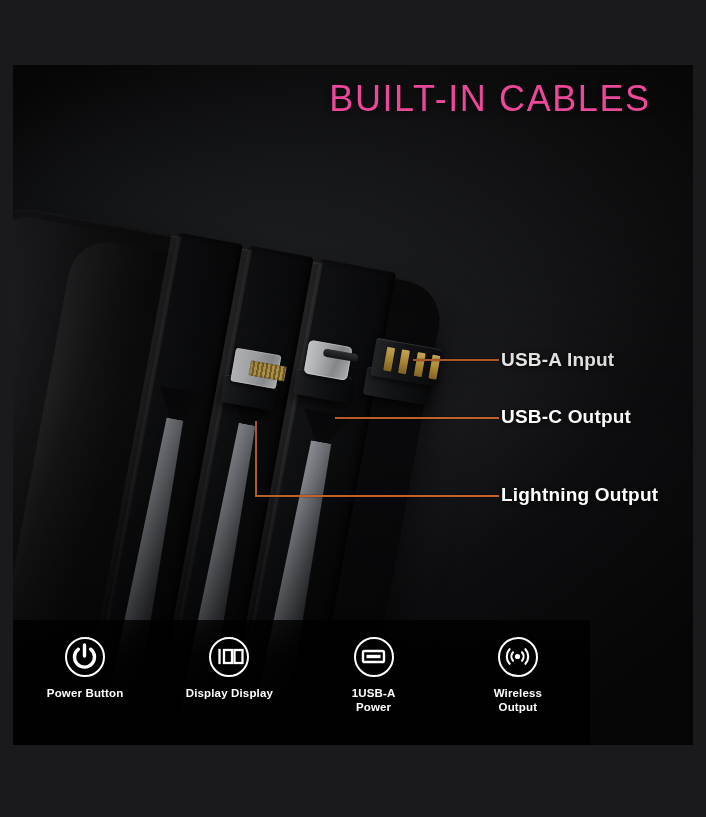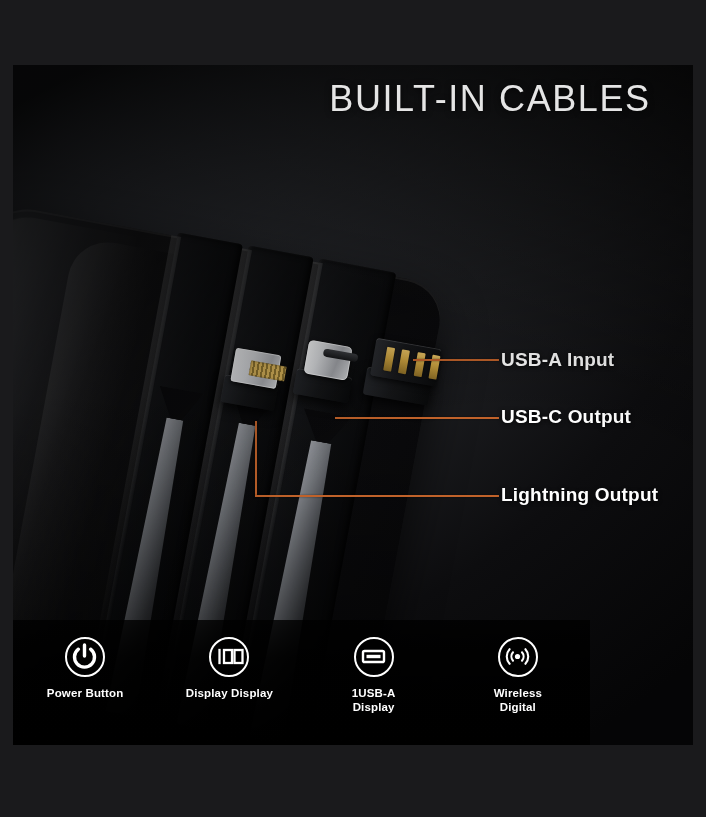--- a/index.html
+++ b/index.html
@@ -45,21 +45,21 @@
     pointer-events: none;
   }
 
   
   #title {
     position: absolute;
     left: 325px;
     top: 78px;
     width: 330px;
     text-align: center;
-    color: #e5e5e5;
+    color: #ec4899;
     font-size: 36px;
     font-weight: 300;
     letter-spacing: 1.6px;
     white-space: nowrap;
     text-shadow: 0 1px 6px rgba(0,0,0,.65);
   }
 
   
   #powerbank {
     position: absolute;
@@ -419,34 +419,34 @@
     </div>
 
     <div class="feature">
       <div class="f-icon">
         <svg width="35" height="35" viewBox="0 0 35 35" aria-hidden="true">
           <rect x="7" y="12" width="21" height="11" rx="1.6" fill="none" stroke="#fff" stroke-width="2.4"></rect>
           <rect x="10.5" y="15.8" width="14" height="3.4" fill="#fff"></rect>
         </svg>
       </div>
       <div class="f-label">1USB-A
-Display</div>
+Power</div>
     </div>
 
 
     <div class="feature">
       <div class="f-icon">
         <svg width="35" height="35" viewBox="0 0 35 35" aria-hidden="true">
           <circle cx="17.5" cy="17.5" r="2.6" fill="#fff"></circle>
           <g fill="none" stroke="#fff" stroke-width="2.1" stroke-linecap="round">
             <path d="M13.0 13.3 A6.4 6.4 0 0 0 13.0 21.7"></path>
             <path d="M22.0 13.3 A6.4 6.4 0 0 1 22.0 21.7"></path>
             <path d="M9.6 10.2 A10.8 10.8 0 0 0 9.6 24.8"></path>
             <path d="M25.4 10.2 A10.8 10.8 0 0 1 25.4 24.8"></path>
           </g>
         </svg>
       </div>
       <div class="f-label">Wireless
-Digital</div>
+Output</div>
     </div>
 
   </div>
 </div>
 
 </body></html>

